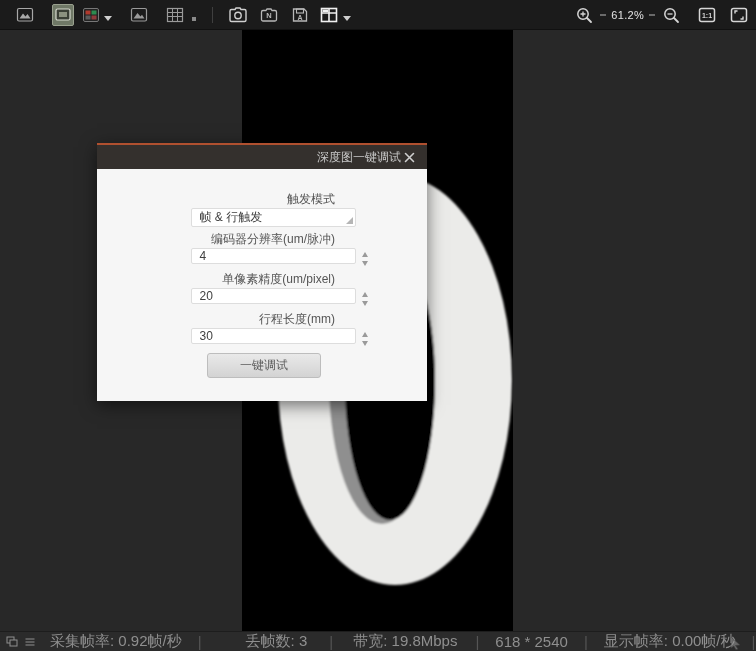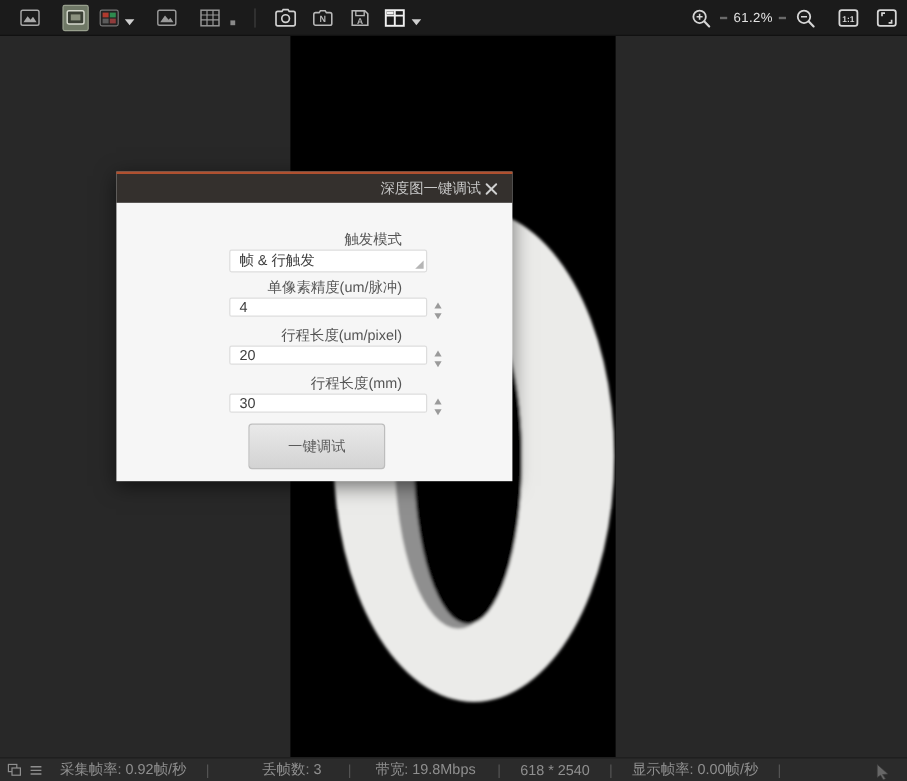--- a/index.html
+++ b/index.html
@@ -57,29 +57,29 @@
   }
   .form-field .val { font-size:12px; color:#404040; padding-left:8px; }
   .combo-grip {
     position:absolute; right:2px; bottom:2px; width:0; height:0;
     border-left:7px solid transparent; border-bottom:7px solid #b5b5b5;
   }
   .spin { position:absolute; right:-13px; top:3px; display:flex; flex-direction:column; gap:4px; }
   .spin-up { width:0;height:0;border-left:3.5px solid transparent;border-right:3.5px solid transparent;border-bottom:5px solid #9a9a9a; }
   .spin-dn { width:0;height:0;border-left:3.5px solid transparent;border-right:3.5px solid transparent;border-top:5px solid #9a9a9a; }
   .dlg-button {
-    margin:14px 0 0 110px; width:114px; height:38px;
+    margin:14px 0 0 110px; width:114px; height:25px;
     background:linear-gradient(#e9e9e9,#d3d3d3); border:1px solid #bdbdbd; border-radius:3px;
     font-size:12px; color:#5a5a5a; display:flex; align-items:center; justify-content:center;
   }
   
   .statusbar {
     position:absolute; left:0; top:631px; width:756px; height:20px;
     background:#2b2b2b; border-top:1px solid #1d1d1d;
-    display:flex; align-items:center; font-size:12px; color:#8f8f8f;
+    display:flex; align-items:center; font-size:15px; color:#8f8f8f;
   }
   .sb-sep { color:#555; }
   .sb-icon { display:flex; align-items:center; }
   .mouse-cursor { position:absolute; right:14px; top:636px; opacity:.55; z-index:40; }
 </style>
 </head>
 <body>
 
 <div class="toolbar">
   <div class="tb-left">
@@ -220,32 +220,32 @@
 
       <div class="form-row">
         <span class="form-label">触发模式</span>
         <div class="form-field">
           <span class="val">帧 &amp; 行触发</span>
           <div class="combo-grip"></div>
         </div>
       </div>
 
       <div class="form-row">
-        <span class="form-label">单像素精度(um/脉冲)</span>
+        <span class="form-label">编码器分辨率(um/脉冲)</span>
         <div class="form-field">
           <span class="val">4</span>
           <div class="spin">
               <div class="spin-up"></div>
               <div class="spin-dn"></div>
             </div>
         </div>
       </div>
 
       <div class="form-row">
-        <span class="form-label">行程长度(um/pixel)</span>
+        <span class="form-label">单像素精度(um/pixel)</span>
         <div class="form-field">
           <span class="val">20</span>
           <div class="spin">
               <div class="spin-up"></div>
               <div class="spin-dn"></div>
             </div>
         </div>
       </div>
 
       <div class="form-row">

